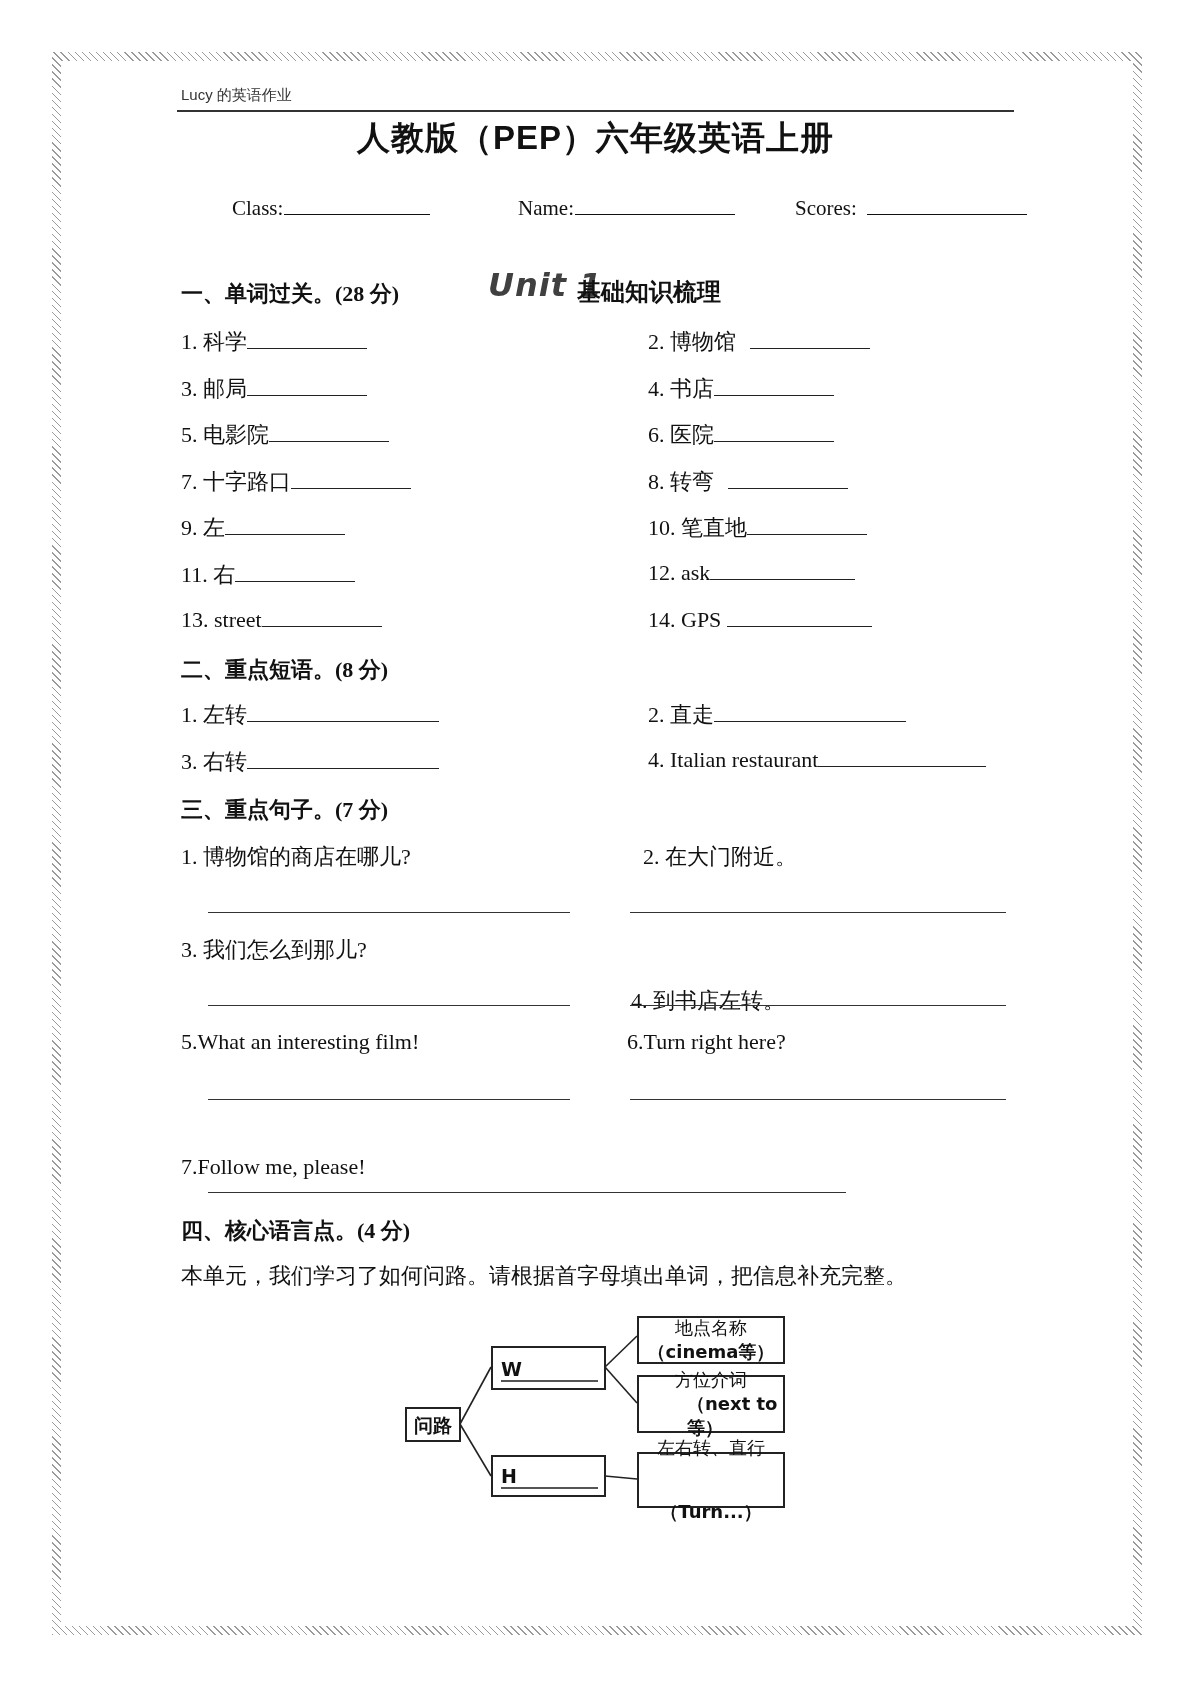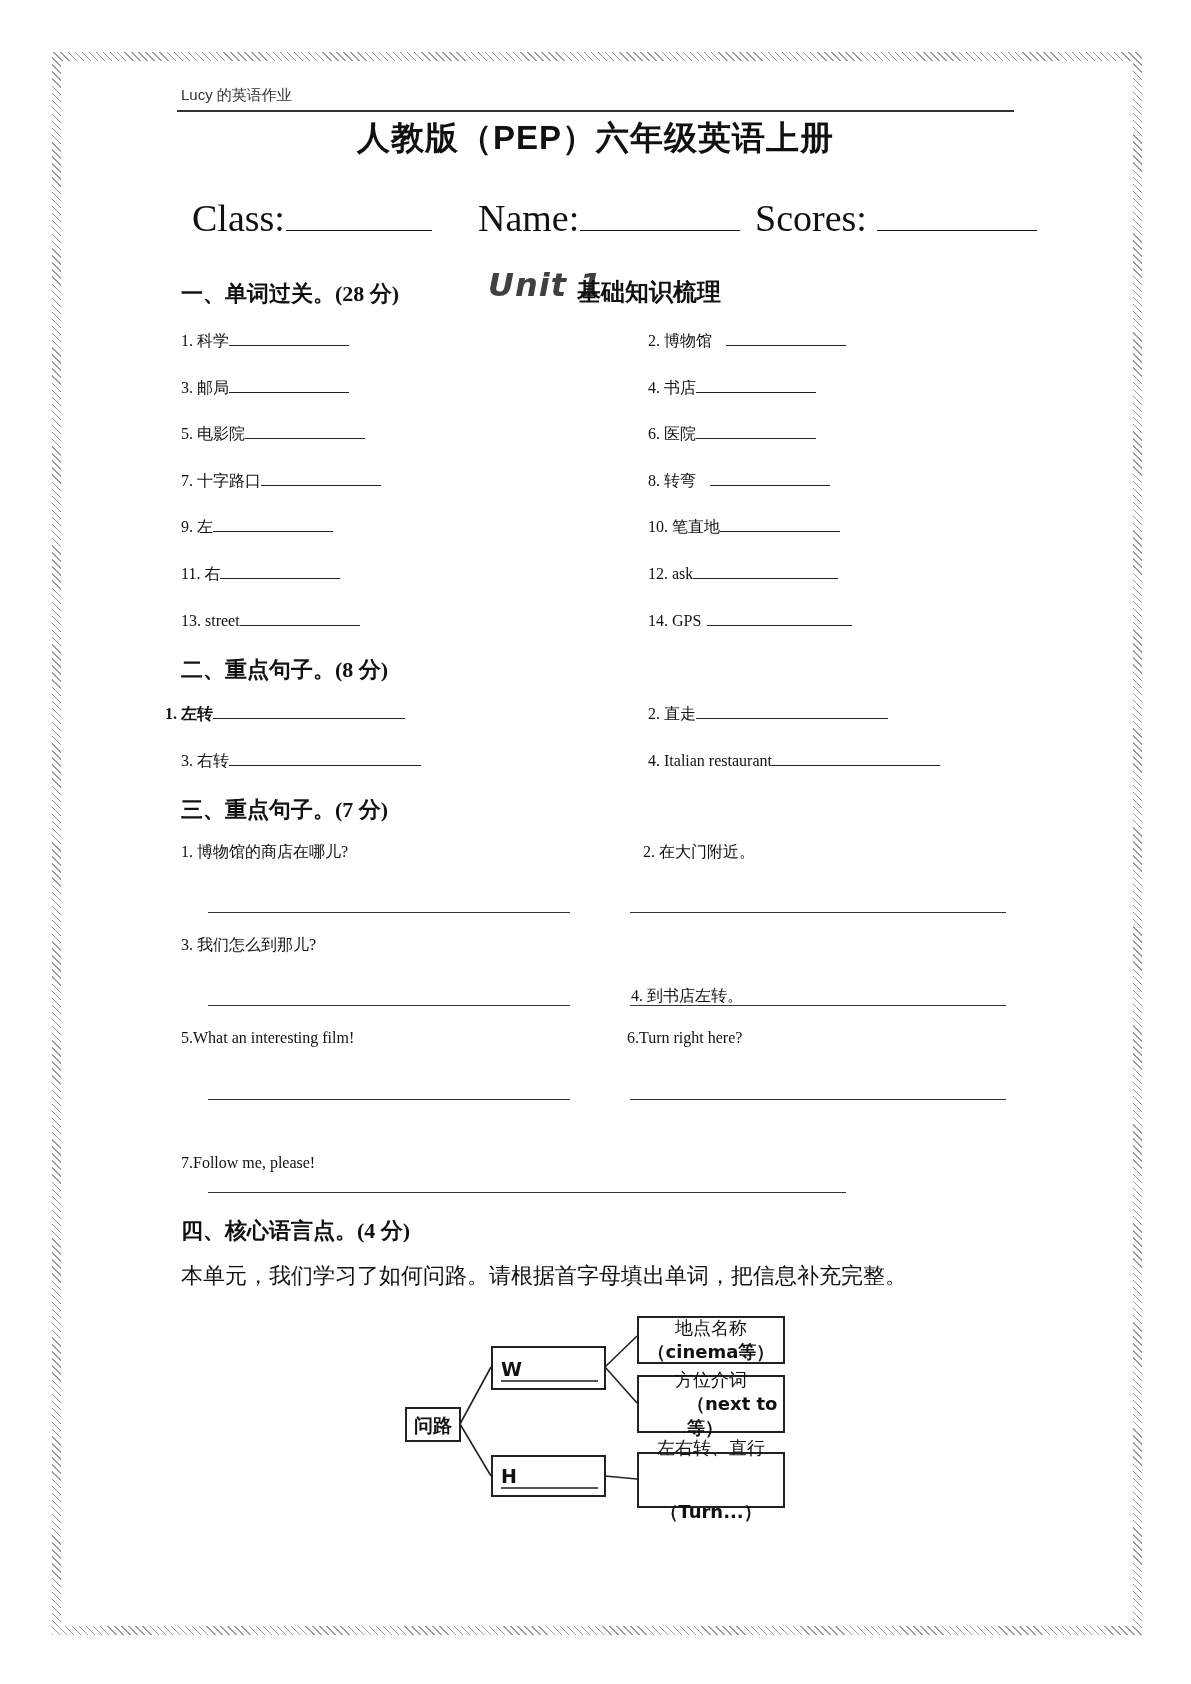--- a/index.html
+++ b/index.html
@@ -13,29 +13,29 @@
     position:absolute; left:52px; top:52px; width:1090px; height:1583px;
     box-sizing:border-box;
     border:9px solid transparent;
     border-image: repeating-linear-gradient(45deg, #9a9a9a 0 1px, #fff 1px 5px) 9;
   }
 
   .header-text { left:181px; top:86px; font-size:15px; color:#333; }
   .header-line { position:absolute; left:177px; top:110px; width:837px; height:2px; background:#333; }
   .title { left:0; width:1191px; top:116px; text-align:center; font-size:33px; font-weight:bold; letter-spacing:1px; }
 
-  .info-row { top:196px; font-size:38px; }
+  .info-row { top:196px; font-size:21px;margin-left:40px; }
   .blank { display:inline-block; border-bottom:1.5px solid #111; vertical-align:baseline; height:1px; margin-left:1px; }
 
   .sec-head { font-size:22px; font-weight:bold; }
   .sec-head .pts { font-family:"Liberation Serif",serif; }
   .unit { left:488px; top:266px; font-size:32px; font-style:italic; font-weight:bold; color:#404040; font-family:"DejaVu Sans",sans-serif; letter-spacing:1px; }
   .unit-sub { left:577px; top:276px; font-size:24px; font-weight:bold; }
 
-  .item { font-size:16px; }
+  .item { font-size:22px; }
   .item .b { display:inline-block; border-bottom:1.3px solid #222; height:18px; vertical-align:baseline; }
 
   .aline { position:absolute; height:1.3px; background:#333; }
 
   .intro { left:181px; top:1261px; font-size:22px; }
 
   
   .dbox { position:absolute; border:2px solid #222; box-sizing:border-box; background:#fff; font-family:"DejaVu Sans",sans-serif; }
   .dbox.center { display:flex; flex-direction:column; align-items:center; justify-content:center; font-size:18px; line-height:24px; }
   .dbox .fill { position:absolute; left:8px; right:6px; bottom:6px; height:22px; border-bottom:2px solid #555; font-size:19px; font-weight:bold; line-height:22px; }
@@ -81,23 +81,23 @@
 <div class="abs serif item" style="left:181px; top:513px;"><span>9.</span> <span>左</span><span class="b" style="width:120px;"></span></div>
 <div class="abs serif item" style="left:648px; top:513px;"><span>10.</span> <span>笔直地</span><span class="b" style="width:120px;"></span></div>
 
 <div class="abs serif item" style="left:181px; top:560px;"><span>11.</span> <span>右</span><span class="b" style="width:120px;"></span></div>
 <div class="abs serif item" style="left:648px; top:560px;"><span>12.</span> <span>ask</span><span class="b" style="width:145px;"></span></div>
 
 <div class="abs serif item" style="left:181px; top:607px;"><span>13.</span> <span>street</span><span class="b" style="width:120px;"></span></div>
 <div class="abs serif item" style="left:648px; top:607px;"><span>14.</span> <span>GPS</span><span class="b" style="width:145px; margin-left:6px;"></span></div>
 
 <div class="abs sans sec-head" style="left:181px; top:655px;">
-  <span>二、重点句子。</span><span class="pts">(8 分)</span>
+  <span>二、重点短语。</span><span class="pts">(8 分)</span>
 </div>
-<div class="abs serif item" style="left:165px; top:700px;font-weight:bold;"><span>1.</span> <span>左转</span><span class="b" style="width:192px;"></span></div>
+<div class="abs serif item" style="left:181px; top:700px;"><span>1.</span> <span>左转</span><span class="b" style="width:192px;"></span></div>
 <div class="abs serif item" style="left:648px; top:700px;"><span>2.</span> <span>直走</span><span class="b" style="width:192px;"></span></div>
 <div class="abs serif item" style="left:181px; top:747px;"><span>3.</span> <span>右转</span><span class="b" style="width:192px;"></span></div>
 <div class="abs serif item" style="left:648px; top:747px;"><span>4.</span> <span>Italian restaurant</span><span class="b" style="width:168px;"></span></div>
 
 <div class="abs sans sec-head" style="left:181px; top:795px;text-align:right;">
   <span>三、重点句子。</span><span class="pts">(7 分)</span>
 </div>
 
 <div class="abs serif item" style="left:181px; top:842px;"><span>1.</span> <span>博物馆的商店在哪儿?</span></div>
 <div class="abs serif item" style="left:643px; top:842px;"><span>2.</span> <span>在大门附近。</span></div>

